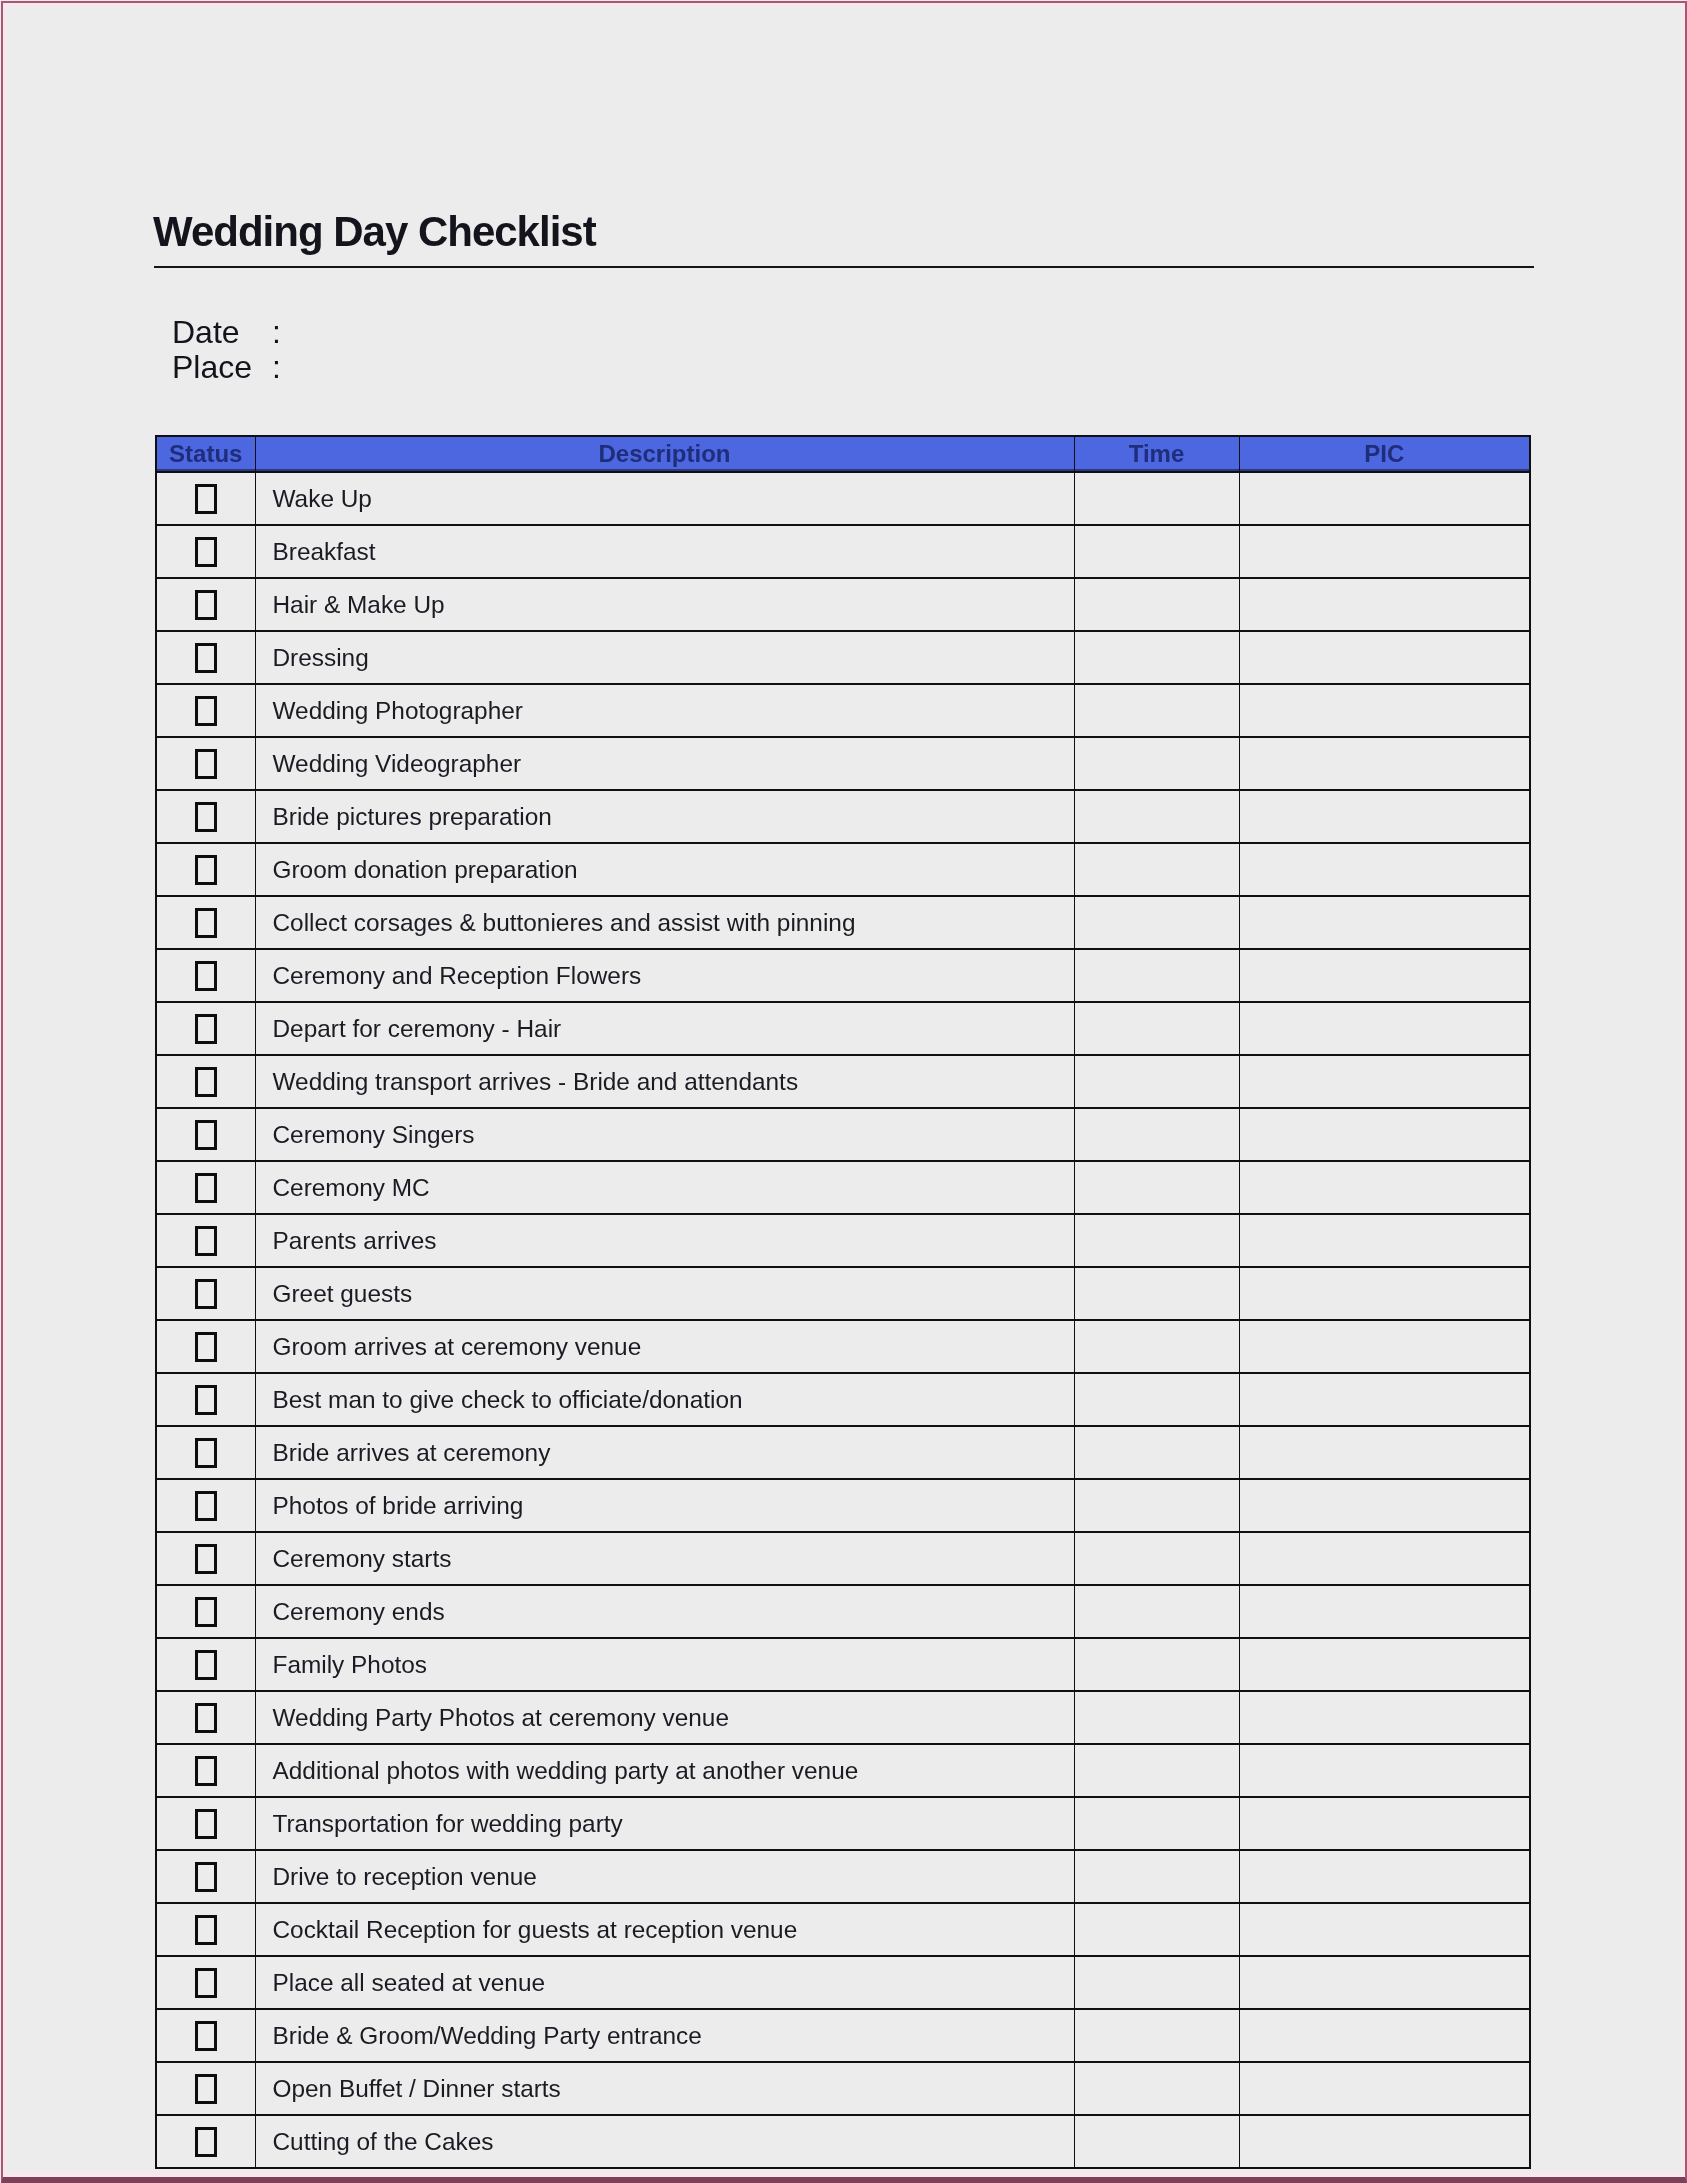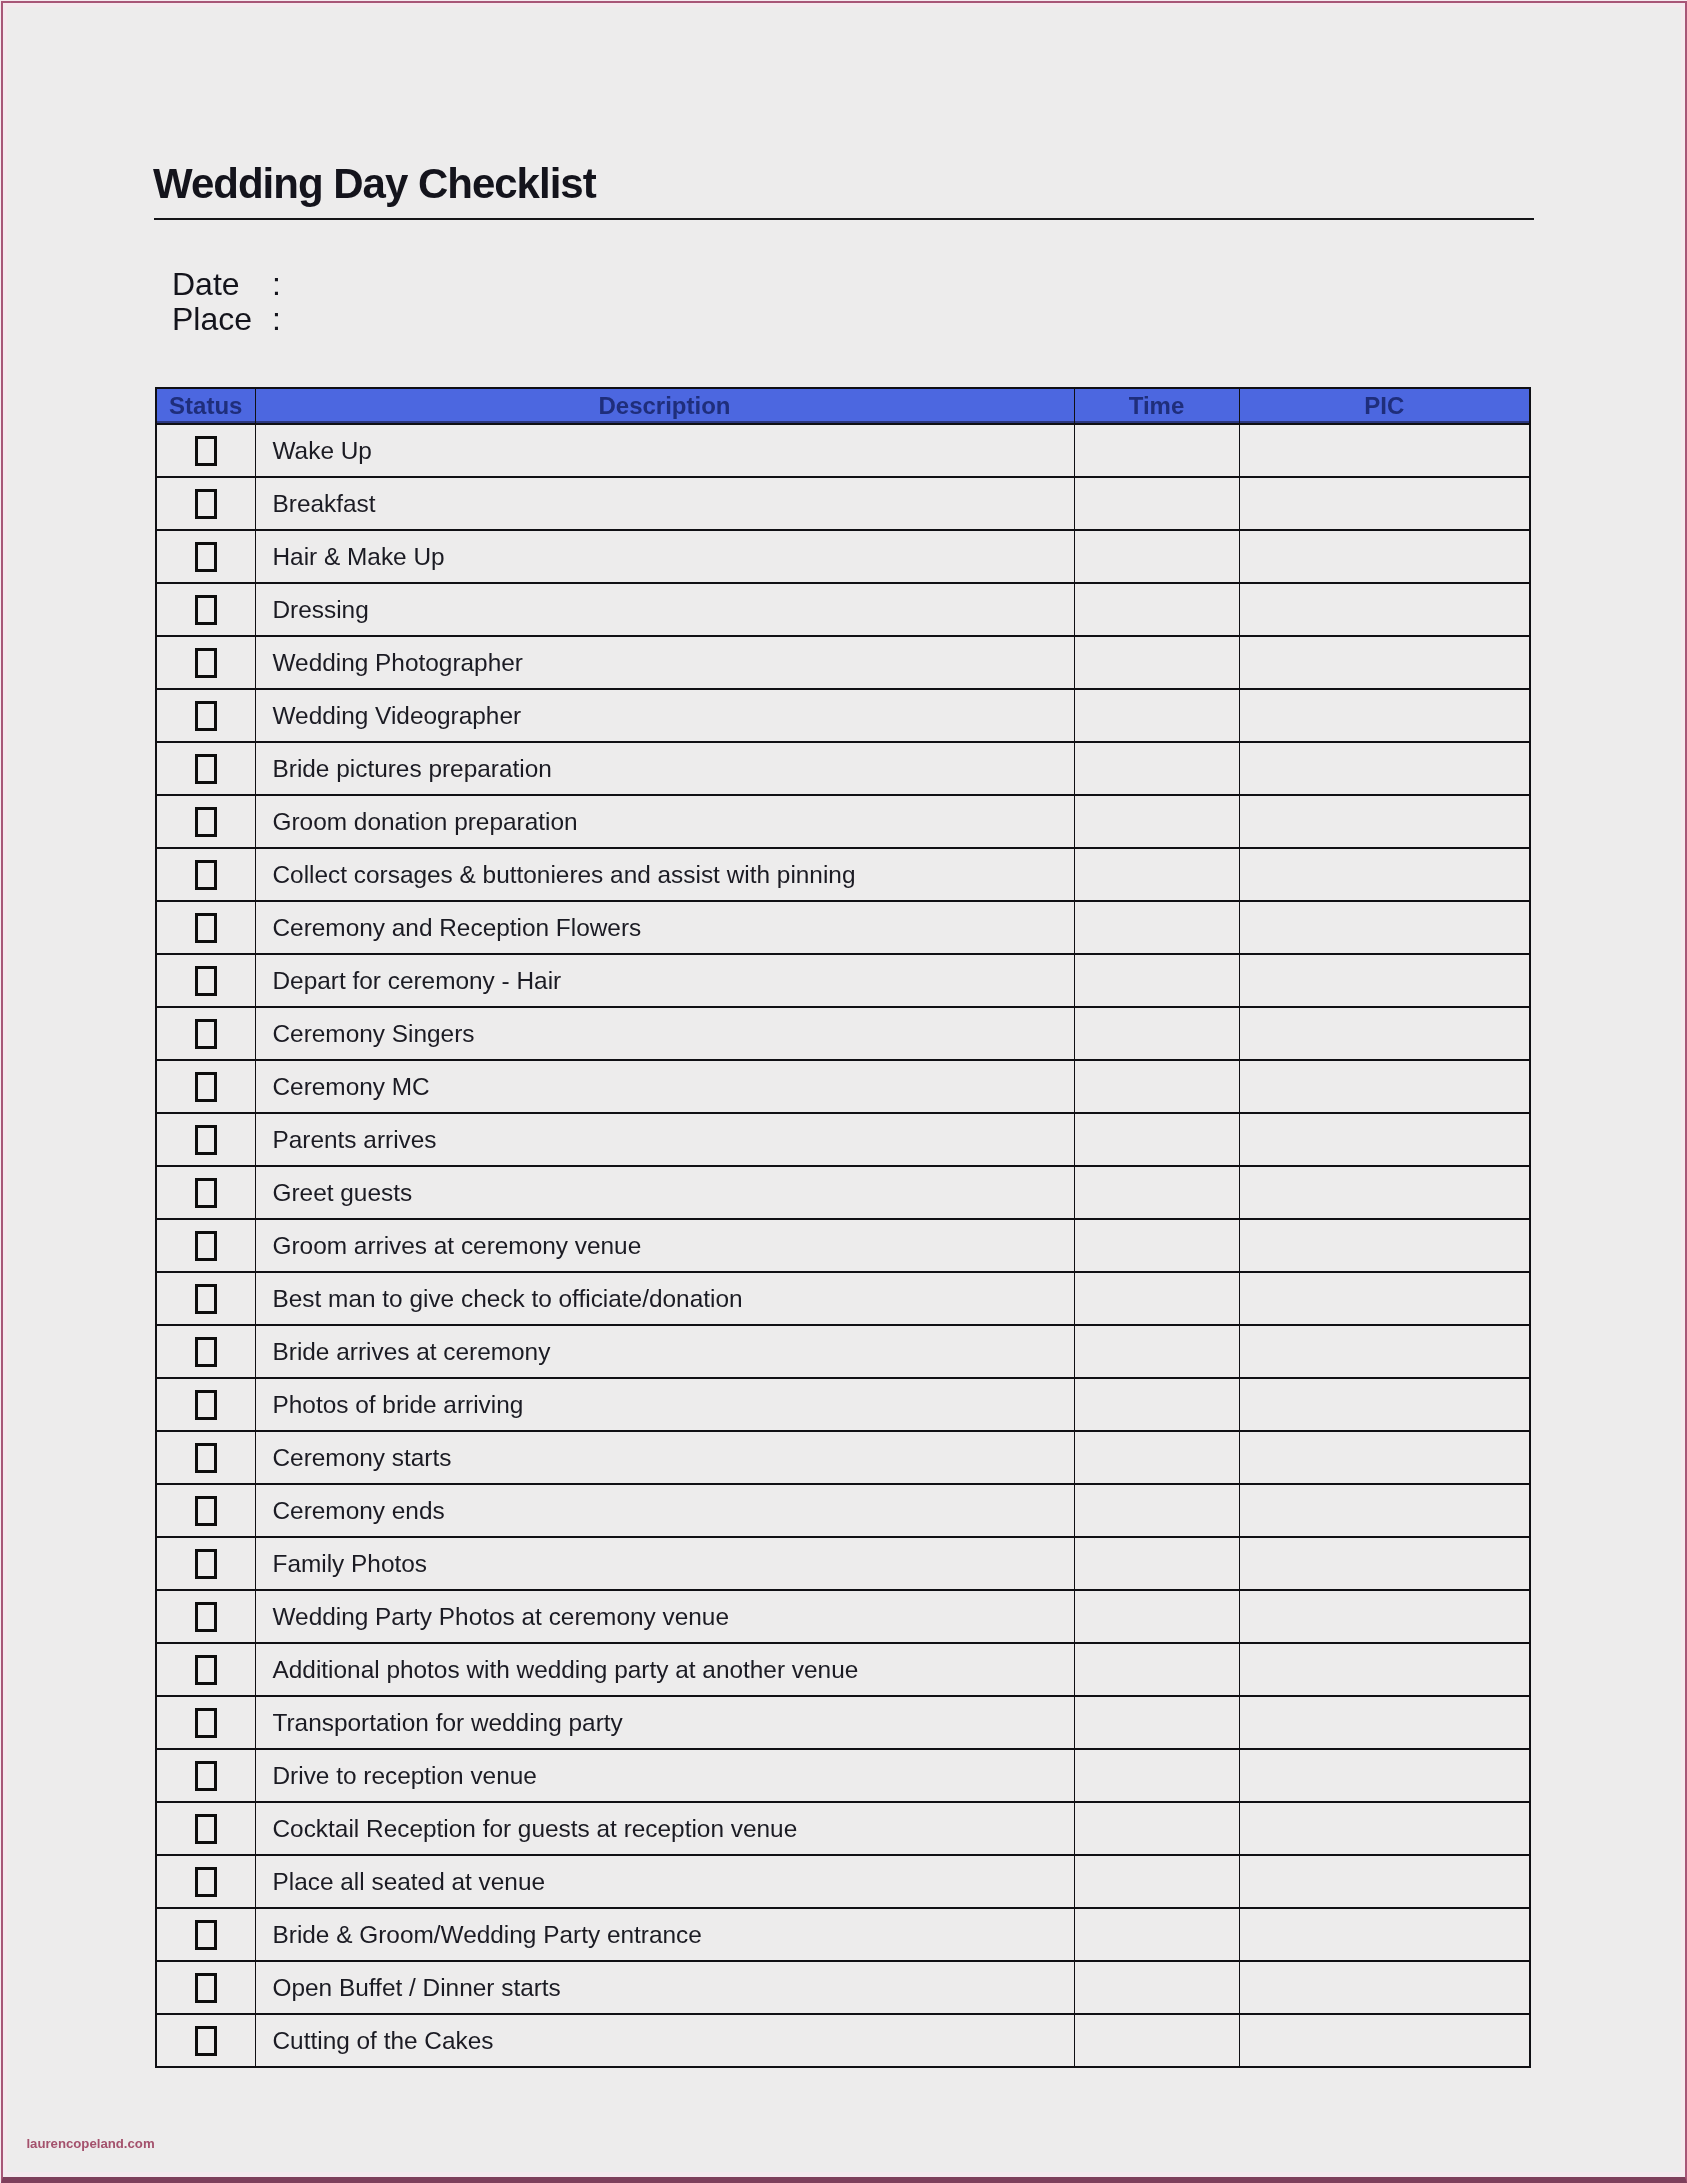--- a/index.html
+++ b/index.html
@@ -22,21 +22,21 @@
     border-right: 2.6px solid var(--frame-border, #A85677);
     border-top: 2.6px solid var(--frame-border, #A85677);
     border-bottom: 6.6px solid var(--frame-bottom-bar, #7E3F5B);
   }
   .page {
     position: absolute;
     left: 3.3px; top: 3.3px; right: 3.3px; bottom: 4.6px;
     background: var(--page-bg, #EDECEC);
   }
 
-  .content { position: absolute; inset: 0; z-index: 2; }
+  .content { position: absolute; inset: 0; z-index: 2; margin-top: 48px; }
 
   
   .title {
     position: absolute;
     left: 153px; top: 163px;
     font-size: 42px;
     font-weight: 700;
     letter-spacing: -1px;
     line-height: 1;
     color: var(--title-text, #14141C);
@@ -250,20 +250,28 @@
 
   <tr>
     <td class="status-cell">
       <div class="checkbox"></div>
     </td>
     <td class="desc-cell">Depart for ceremony - Hair</td>
     <td class="time-cell"></td>
     <td class="pic-cell"></td>
   </tr>
 
+  <tr>
+    <td class="status-cell">
+      <div class="checkbox"></div>
+    </td>
+    <td class="desc-cell">Wedding transport arrives - Bride and attendants</td>
+    <td class="time-cell"></td>
+    <td class="pic-cell"></td>
+  </tr>
 
   <tr>
     <td class="status-cell">
       <div class="checkbox"></div>
     </td>
     <td class="desc-cell">Ceremony Singers</td>
     <td class="time-cell"></td>
     <td class="pic-cell"></td>
   </tr>
 

